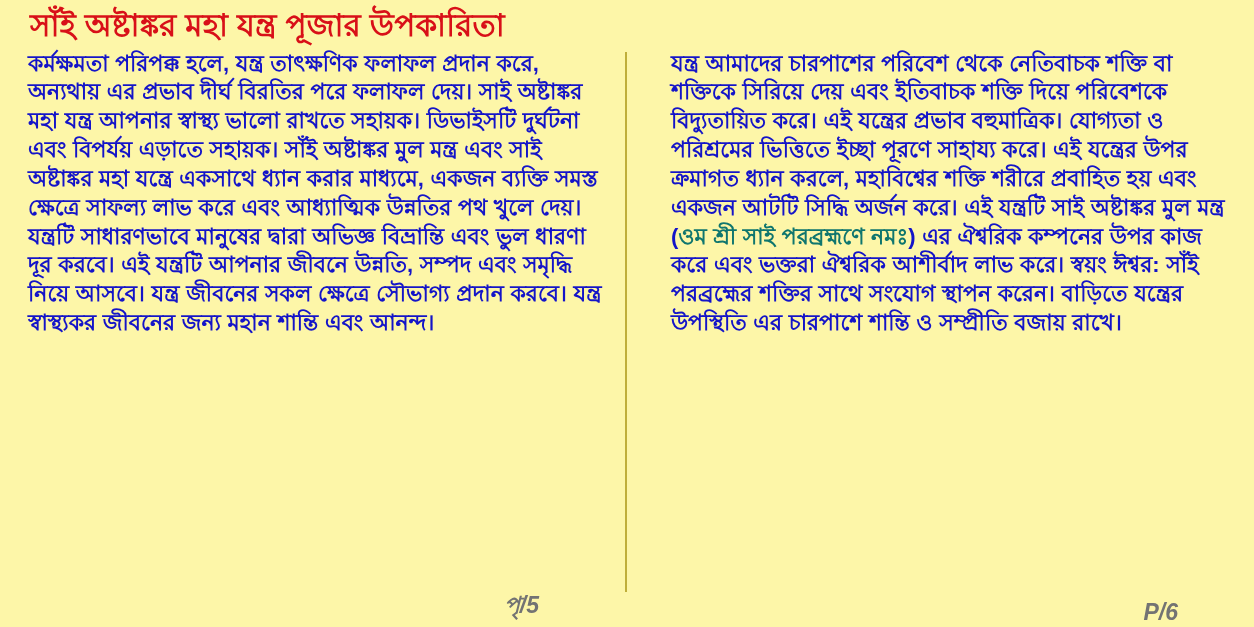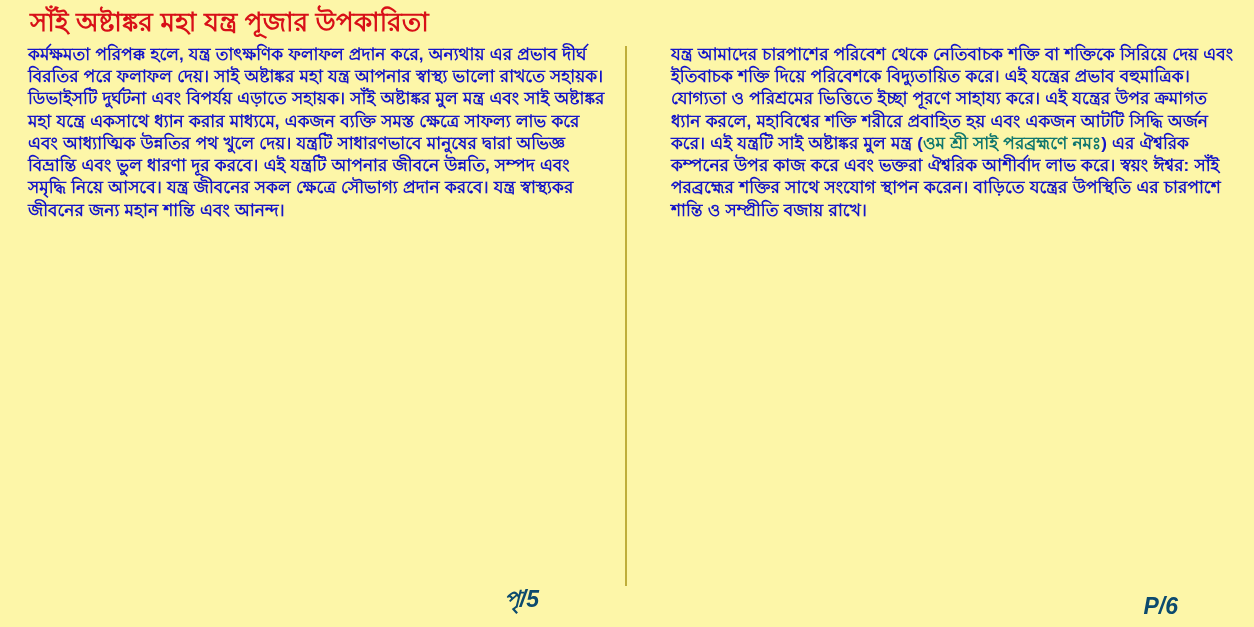--- a/index.html
+++ b/index.html
@@ -17,21 +17,21 @@
     position: relative;
     width: 1254px;
     height: 627px;
     background: #fdf6a8;
     box-sizing: border-box;
     border: 2px solid #fdf6a8;
   }
   .title {
     color: #d81018;
     font-weight: bold;
-    font-size: 26px;
+    font-size: 31px;
     line-height: 1.15;
     padding: 6px 0 2px 28px;
     letter-spacing: 0.2px;
     white-space: nowrap;
   }
   .columns {
     display: flex;
     flex-direction: row;
     padding: 4px 14px 0 26px;
     box-sizing: border-box;
@@ -50,33 +50,33 @@
     padding-left: 44px;
   }
   .divider {
     width: 2px;
     background: #bfae3a;
     margin: 2px 0 34px 0;
     flex: 0 0 auto;
   }
   .body-text {
     color: #1414c8;
-    font-size: 17px;
+    font-size: 22px;
     line-height: 1.31;
     font-weight: bold;
     text-align: left;
     word-spacing: 0.5px;
   }
   .body-text .mantra {
     color: #0f766e;
   }
   .pagenum {
     position: absolute;
     bottom: 0px;
-    color: #0c4a6e;
+    color: #737373;
     font-weight: bold;
     font-size: 23px;
     font-style: italic;
   }
   .pagenum-left {
     right: 86px;
   }
   .pagenum-right {
     right: 60px;
   }

